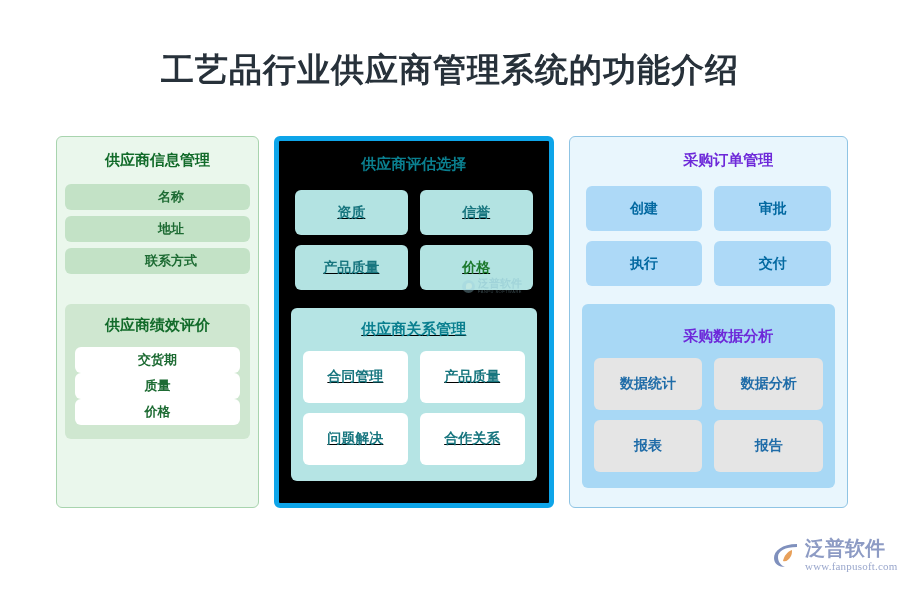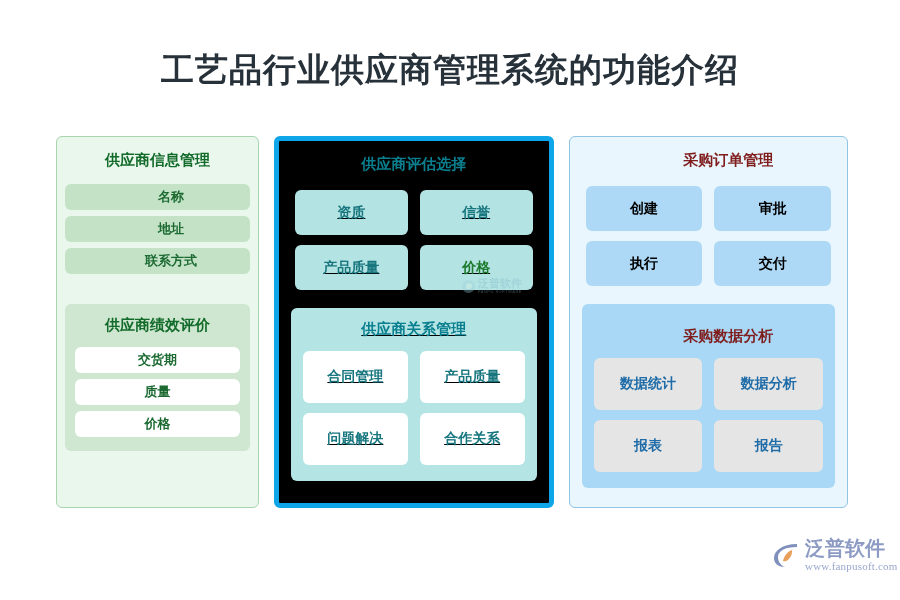--- a/index.html
+++ b/index.html
@@ -54,21 +54,21 @@
   }
 
   .panel-heading{
     text-align:center;
     font-weight:bold;
     font-size:15px;
     white-space:nowrap;
   }
   .heading-green{color:#126b2a;}
   .heading-teal{color:#0a7f8f;}
-  .heading-blue{color:#7f1d1d;margin-left:40px;}
+  .heading-blue{color:#6d28d9;margin-left:40px;}
 
   
   .left-head{margin-top:14px;}
   .pill-list{
     margin:14px 8px 0 8px;
     display:flex;flex-direction:column;gap:6px;
   }
   .pill{
     height:26px;
     border-radius:6px;
@@ -95,21 +95,21 @@
     padding:12px 12px 16px 12px;
   }
   .subcard-blue{
     margin:18px 12px 0 12px;
     background:#a8d8f5;
     padding:23px 12px 16px 12px;
   }
 
   .pill-white-list{
     margin-top:12px;
-    display:flex;flex-direction:column;gap:6px;
+    display:flex;flex-direction:column;
   }
   .pill-white{
     height:26px;
     border-radius:6px;
     background:#ffffff;
     display:flex;align-items:center;justify-content:center;
     font-size:13px;font-weight:bold;
     color:#1d6b33;
     white-space:nowrap;
   }
@@ -125,21 +125,21 @@
 
   .box{
     height:45px;
     border-radius:6px;
     display:flex;align-items:center;justify-content:center;
     font-size:14px;font-weight:bold;
     white-space:nowrap;
   }
   .box-teal{background:#b3e3e2;color:#18767f;}
   .box-teal-alt{background:#b3e3e2;color:#1d7a2e;}
-  .box-blue{background:#add9f7;color:#000000;}
+  .box-blue{background:#add9f7;color:#0369a1;}
   .box-white-teal{background:#ffffff;color:#18767f;height:52px;}
   .box-white-blue{background:#e5e5e5;color:#1f6ca8;height:52px;text-align:center;}
 
   .sub-grid{margin-top:12px;}
 
   
   .wm-center{
     position:absolute;
     left:462px;top:278px;
     display:flex;align-items:center;gap:3px;

